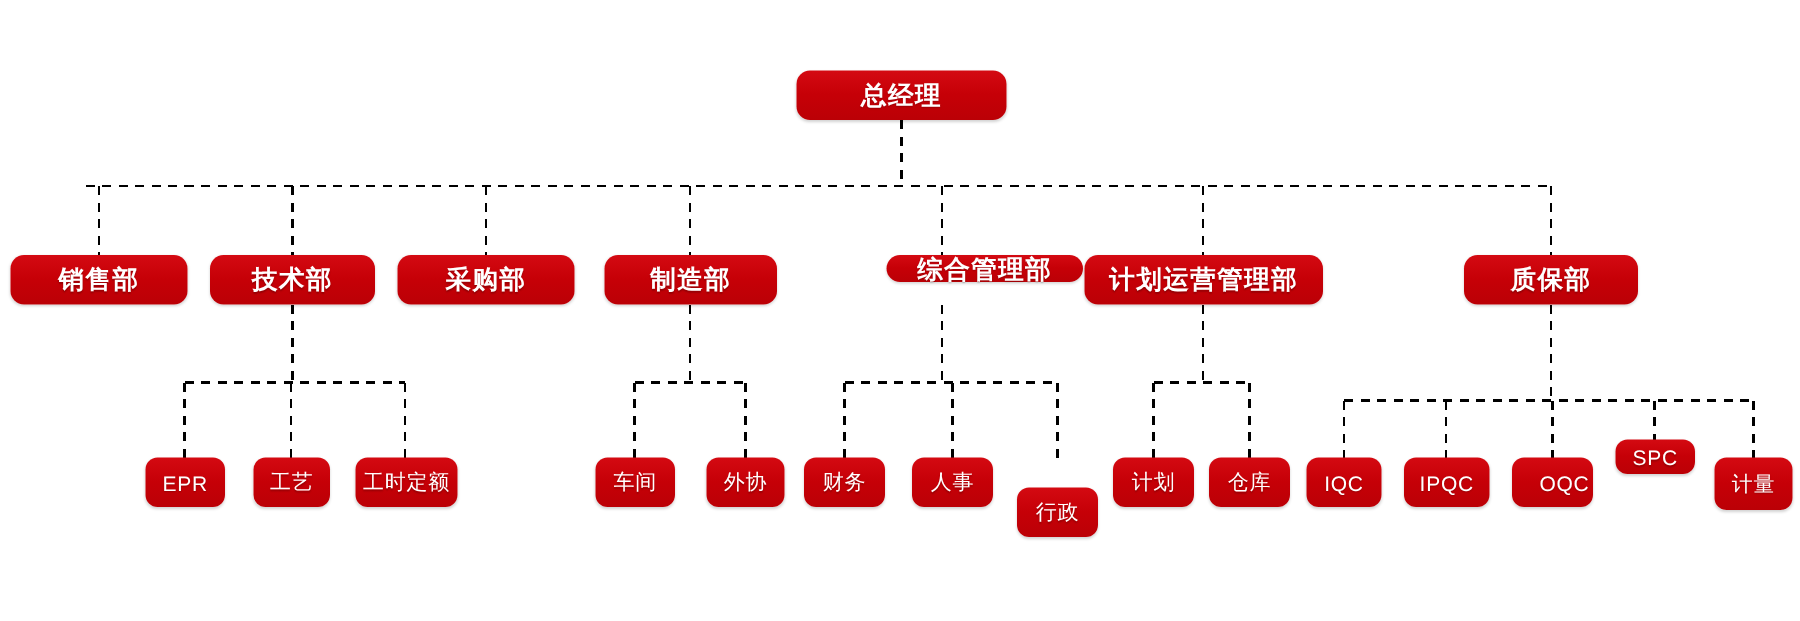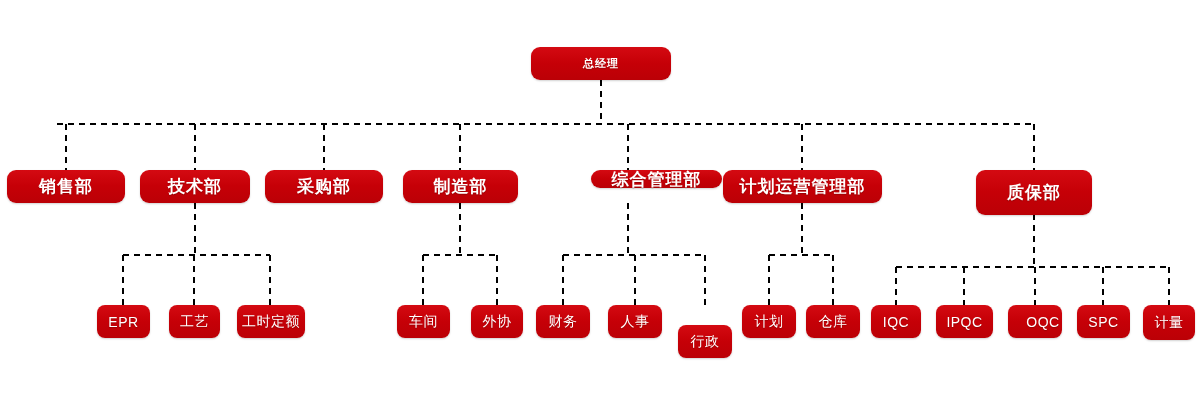--- a/index.html
+++ b/index.html
@@ -33,21 +33,21 @@
     justify-content: center;
     border-radius: 9px;
     background: linear-gradient(180deg, #d40a12 0%, #c60007 48%, #bb0006 100%);
     color: #ffffff;
     white-space: nowrap;
     letter-spacing: 1px;
     text-shadow: 0 1px 1px rgba(0,0,0,0.22);
     box-shadow: 0 1px 2px rgba(0,0,0,0.18);
   }
   .node.root {
-    font-size: 11px;
+    font-size: 17px;
     font-weight: bold;
   }
   .node.dept {
     font-size: 17px;
     font-weight: bold;
   }
   .node.leaf {
     font-size: 14px;
     font-weight: normal;
     border-radius: 8px;
@@ -97,31 +97,31 @@
     </svg>
 
   <div id="nodes-layer">
       <div class="node root" style="left: 531px; top: 47px; width: 140px; height: 33px;">总经理</div>
       <div class="node dept" style="left: 7px; top: 170px; width: 118px; height: 33px;">销售部</div>
       <div class="node dept" style="left: 140px; top: 170px; width: 110px; height: 33px;">技术部</div>
       <div class="node dept" style="left: 265px; top: 170px; width: 118px; height: 33px;">采购部</div>
       <div class="node dept" style="left: 403px; top: 170px; width: 115px; height: 33px;">制造部</div>
       <div class="node dept" style="left: 551px; top: 170px; width: 131px; height: 18px; margin-left: 40px;">综合管理部</div>
       <div class="node dept" style="left: 723px; top: 170px; width: 159px; height: 33px;">计划运营管理部</div>
-      <div class="node dept" style="left: 976px; top: 170px; width: 116px; height: 45px;">质保部</div>
+      <div class="node dept" style="left: 976px; top: 170px; width: 116px; height: 33px;">质保部</div>
       <div class="node leaf" style="left: 97px; top: 305px; width: 53px; height: 33px;">EPR</div>
       <div class="node leaf" style="left: 169px; top: 305px; width: 51px; height: 33px;">工艺</div>
       <div class="node leaf" style="left: 237px; top: 305px; width: 68px; height: 33px;">工时定额</div>
       <div class="node leaf" style="left: 397px; top: 305px; width: 53px; height: 33px;">车间</div>
       <div class="node leaf" style="left: 471px; top: 305px; width: 52px; height: 33px;">外协</div>
       <div class="node leaf" style="left: 536px; top: 305px; width: 54px; height: 33px;">财务</div>
       <div class="node leaf" style="left: 608px; top: 305px; width: 54px; height: 33px;">人事</div>
       <div class="node leaf" style="left: 678px; top: 305px; width: 54px; height: 33px; margin-top: 20px;">行政</div>
       <div class="node leaf" style="left: 742px; top: 305px; width: 54px; height: 33px;">计划</div>
       <div class="node leaf" style="left: 806px; top: 305px; width: 54px; height: 33px;">仓库</div>
       <div class="node leaf" style="left: 871px; top: 305px; width: 50px; height: 33px;">IQC</div>
       <div class="node leaf" style="left: 936px; top: 305px; width: 57px; height: 33px;">IPQC</div>
       <div class="node leaf" style="left: 1008px; top: 305px; width: 54px; height: 33px; padding-left: 16px;">OQC</div>
-      <div class="node leaf" style="left: 1077px; top: 305px; width: 53px; height: 33px;">SPC</div>
+      <div class="node leaf" style="left: 1077px; top: 293px; width: 53px; height: 23px;">SPC</div>
       <div class="node leaf" style="left: 1143px; top: 305px; width: 52px; height: 35px;">计量</div>
     </div>
 
 </div>
 
 </body></html>

